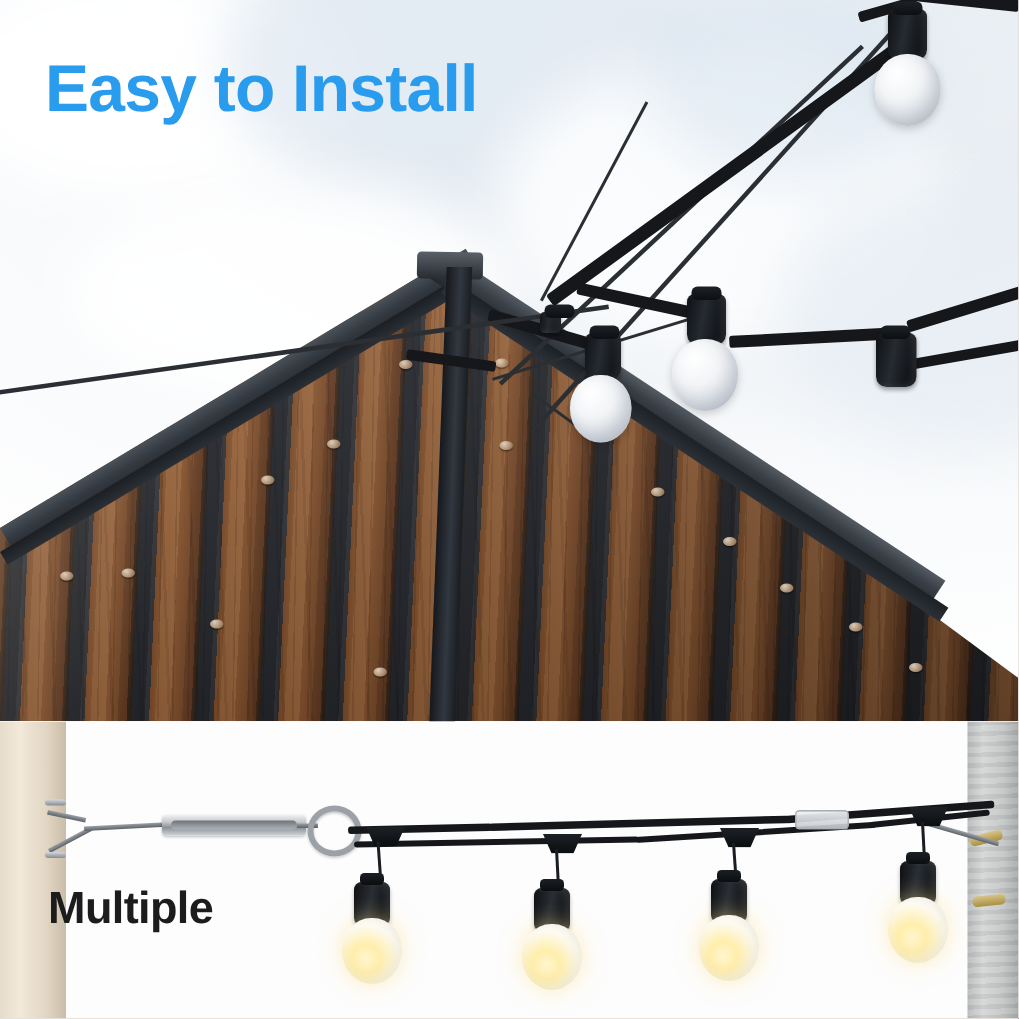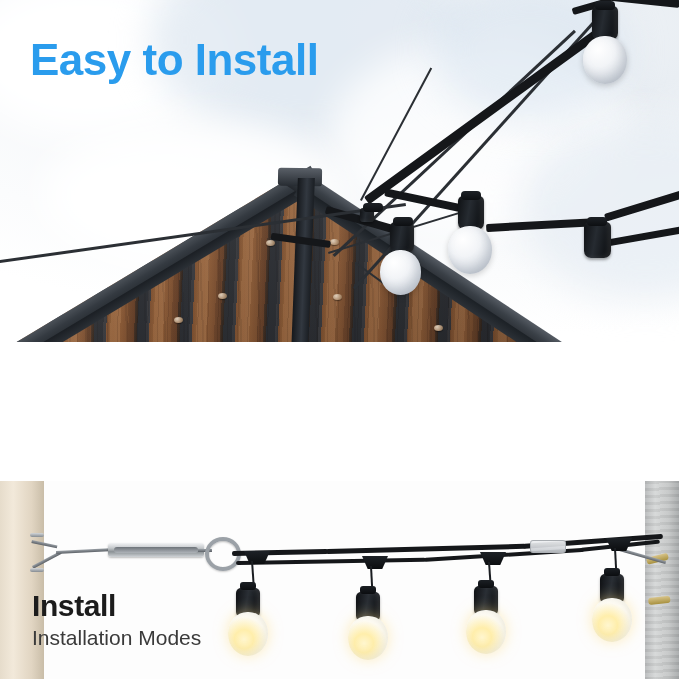--- a/index.html
+++ b/index.html
@@ -9,21 +9,21 @@
   }
   #stage{
     position:relative;
     width:679px;height:679px;
     overflow:hidden;
     background:#ffffff;
   }
 
   
   .panel-top{
-    position:absolute;left:0;top:0;width:679px;height:342px;
+    position:absolute;left:0;top:0;width:679px;height:481px;
     overflow:hidden;
     background:
       radial-gradient(120% 90% at 72% 8%, #f2f5f8 0%, #e9eef3 28%, #f7f9fb 60%, #ffffff 100%),
       linear-gradient(180deg,#eef2f6 0%,#f6f8fa 45%,#ffffff 100%);
   }
   
   .cloud{position:absolute;border-radius:50%;filter:blur(18px);pointer-events:none;}
   .c1{left:-40px;top:-30px;width:280px;height:170px;background:rgba(255,255,255,.95);}
   .c2{left:150px;top:-60px;width:320px;height:200px;background:rgba(226,234,242,.85);}
   .c3{left:330px;top:40px;width:300px;height:190px;background:rgba(255,255,255,.8);}
@@ -345,16 +345,15 @@
   <div class="connector" style="left:480px;top:552px;"></div>
   <div class="drop" style="left:488px;top:562px;height:26px;transform:rotate(-4deg);"></div>
   <div class="socket-b" style="left:474px;top:586px;"></div>
   <div class="bulb-warm" style="left:466px;top:610px;"></div>
 
   <div class="connector" style="left:606px;top:538px;"></div>
   <div class="drop" style="left:614px;top:548px;height:28px;transform:rotate(-3deg);"></div>
   <div class="socket-b" style="left:600px;top:574px;"></div>
   <div class="bulb-warm" style="left:592px;top:598px;"></div>
 
-  <div class="bot-title" style="color:#1c1c1c;">Install</div>
-  <div class="bot-sub" style="color:#3a3a3a;">Installation Modes</div>
+  <div class="bot-title" style="color:#1c1c1c;">Multiple</div>
 
 </div>
 
 </body></html>

